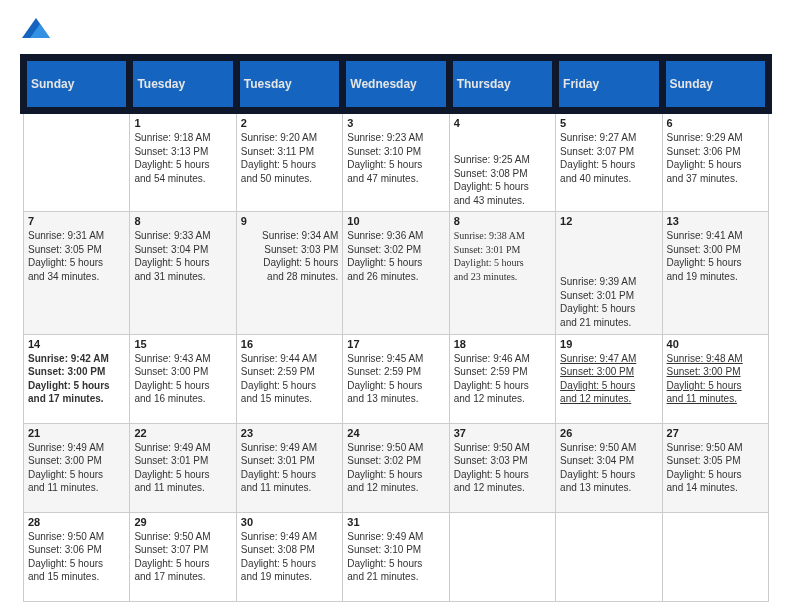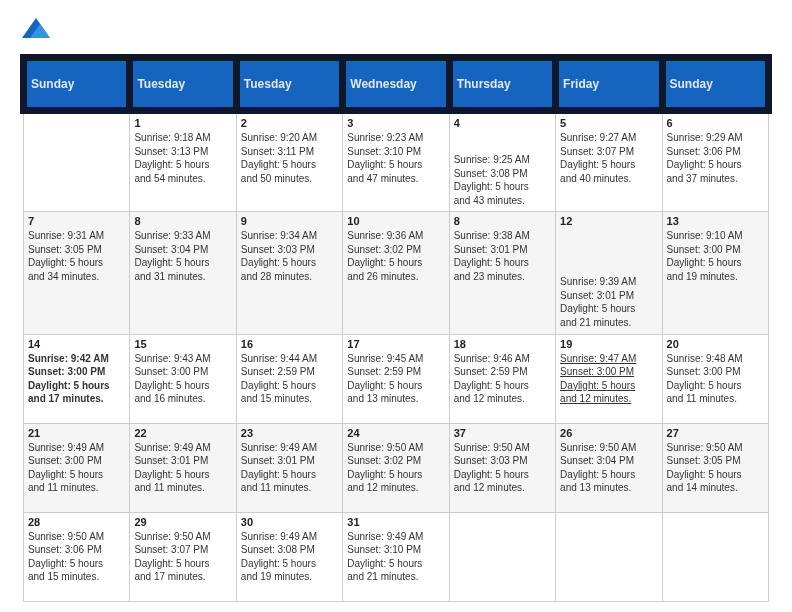--- a/index.html
+++ b/index.html
@@ -199,49 +199,49 @@
           </td>
           <td>
             <span class="day-num">8</span>
             <div class="day-detail" style="white-space: pre-line;">Sunrise: 9:33 AM
 Sunset: 3:04 PM
 Daylight: 5 hours
 and 31 minutes.</div>
           </td>
           <td>
             <span class="day-num">9</span>
-            <div class="day-detail" style="white-space: pre-line;">Sunrise: 9:34 AM
+            <div class="day-detail" style="white-space: pre-line; text-align: right;">Sunrise: 9:34 AM
 Sunset: 3:03 PM
 Daylight: 5 hours
 and 28 minutes.</div>
           </td>
           <td>
             <span class="day-num">10</span>
             <div class="day-detail" style="white-space: pre-line;">Sunrise: 9:36 AM
 Sunset: 3:02 PM
 Daylight: 5 hours
 and 26 minutes.</div>
           </td>
           <td>
             <span class="day-num">8</span>
-            <div class="day-detail" style="white-space: pre-line;">Sunrise: 9:38 AM
+            <div class="day-detail" style="white-space: pre-line; font-family: Liberation Serif, serif;">Sunrise: 9:38 AM
 Sunset: 3:01 PM
 Daylight: 5 hours
 and 23 minutes.</div>
           </td>
           <td>
             <span class="day-num">12</span>
             <div class="day-detail" style="white-space: pre-line; margin-top: 48px;">Sunrise: 9:39 AM
 Sunset: 3:01 PM
 Daylight: 5 hours
 and 21 minutes.</div>
           </td>
           <td>
             <span class="day-num">13</span>
-            <div class="day-detail" style="white-space: pre-line;">Sunrise: 9:10 AM
+            <div class="day-detail" style="white-space: pre-line;">Sunrise: 9:41 AM
 Sunset: 3:00 PM
 Daylight: 5 hours
 and 19 minutes.</div>
           </td>
         </tr>
         <tr>
           <td>
             <span class="day-num">14</span>
             <div class="day-detail" style="white-space: pre-line; font-weight: bold;">Sunrise: 9:42 AM
 Sunset: 3:00 PM
@@ -277,22 +277,22 @@
 and 12 minutes.</div>
           </td>
           <td>
             <span class="day-num">19</span>
             <div class="day-detail" style="white-space: pre-line; text-decoration: underline;">Sunrise: 9:47 AM
 Sunset: 3:00 PM
 Daylight: 5 hours
 and 12 minutes.</div>
           </td>
           <td>
-            <span class="day-num">20</span>
-            <div class="day-detail" style="white-space: pre-line;">Sunrise: 9:48 AM
+            <span class="day-num">40</span>
+            <div class="day-detail" style="white-space: pre-line; text-decoration: underline;">Sunrise: 9:48 AM
 Sunset: 3:00 PM
 Daylight: 5 hours
 and 11 minutes.</div>
           </td>
         </tr>
         <tr>
           <td>
             <span class="day-num">21</span>
             <div class="day-detail" style="white-space: pre-line;">Sunrise: 9:49 AM
 Sunset: 3:00 PM

